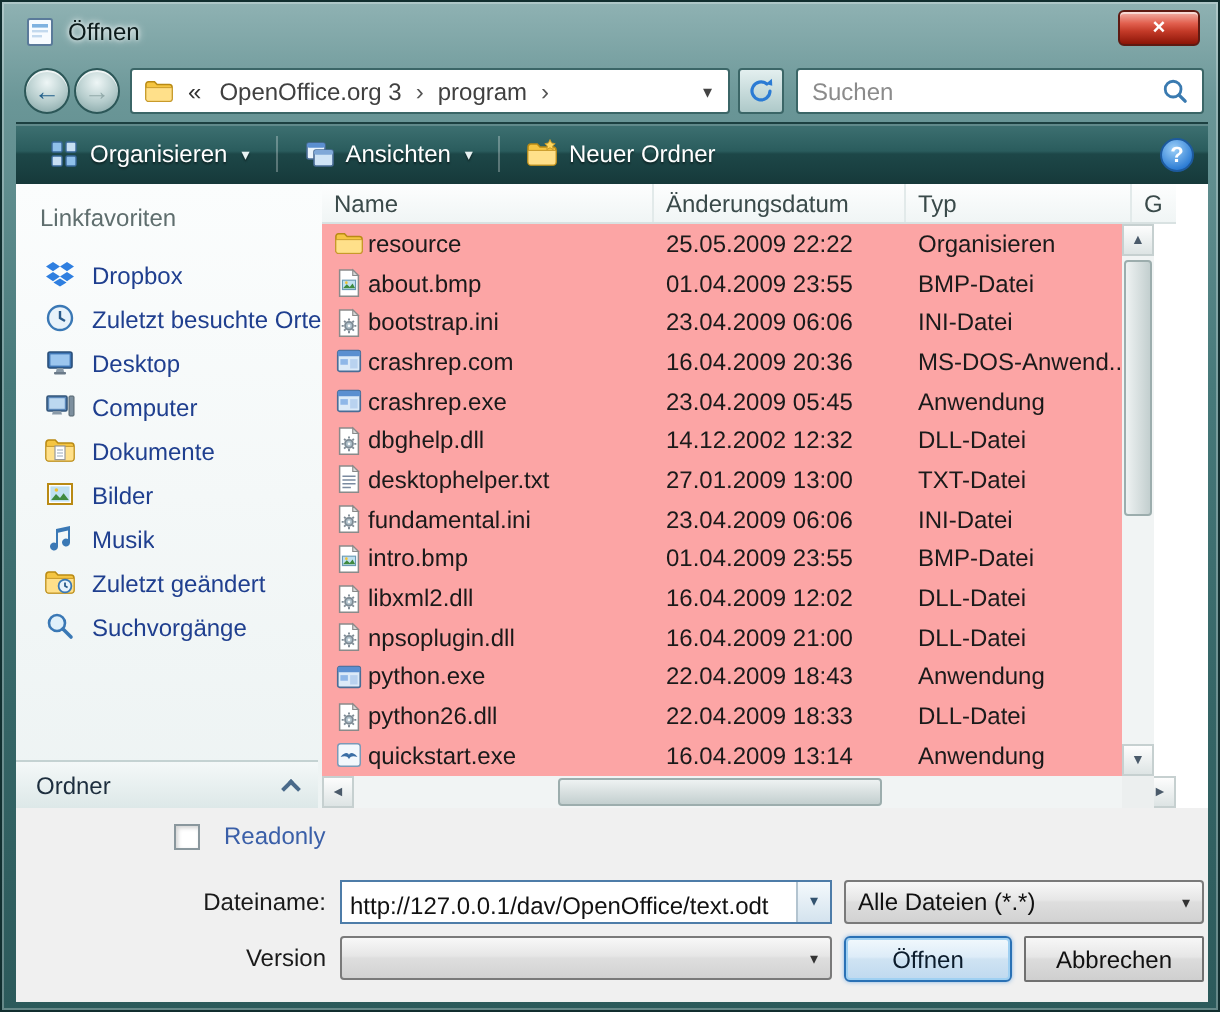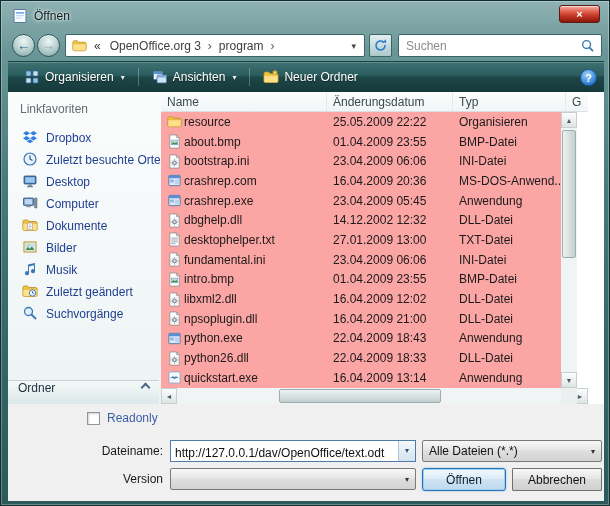--- a/index.html
+++ b/index.html
@@ -63,21 +63,21 @@
     background:radial-gradient(circle at 40% 30%,#9cd0f8,var(--accent-blue,#2b7bd4) 75%)}
 
   
   .main{position:absolute;left:0;top:30px;width:596px;height:312px;background:#fff}
   .sidebar{position:absolute;left:0;top:0;width:180px;height:312px;
     background:linear-gradient(180deg,#fbfdfd,#edf3f3);border-right:1px solid #c9d6d6}
   .sb-header{padding:10px 0 7px 12px;color:#5f6e6e}
   .sb-item{display:flex;align-items:flex-end;gap:8px;height:22px;padding-left:14px;color:var(--link-blue,#1f3f8f);cursor:default}
   .sb-item .ic{width:16px;height:16px;flex:none}
   .sb-label{overflow:hidden;white-space:nowrap}
-  .folders-bar{position:absolute;left:0;bottom:0;width:151px;height:24px;display:flex;align-items:flex-start;
+  .folders-bar{position:absolute;left:0;bottom:0;width:151px;height:24px;display:flex;align-items:center;
     padding:0 10px;color:#1d2e3e;background:linear-gradient(180deg,#f4f8f8,#dde8e8);border-top:1px solid #c4d2d2}
   .folders-chevron{margin-left:auto;width:7px;height:7px;border-left:2px solid #4a6a8a;border-top:2px solid #4a6a8a;
     transform:rotate(45deg);margin-top:3px}
 
   .filepane{position:absolute;left:153px;top:0;width:416px;height:312px;background:#fca5a5}
   .col-headers{position:absolute;left:0;top:0;width:427px;height:20px;display:flex;
     background:linear-gradient(180deg,#fdfefe,#f0f5f5);border-bottom:1px solid #d9e2e2}
   .hcol{padding:3px 6px;color:#3a4a4a;border-right:1px solid #e2eaea;overflow:hidden;white-space:nowrap}
   .hcol.h0{width:166px}.hcol.h1{width:126px}.hcol.h2{width:113px}.hcol.h3{flex:1;border-right:none}
   .file-rows{position:absolute;left:0;top:20px;width:427px;height:276px;overflow:hidden}
@@ -98,21 +98,21 @@
   .hscroll{position:absolute;left:0;top:296px;width:427px;height:16px;background:#f1f4f4}
   .hs-btn{position:absolute;top:0;width:16px;height:16px;font-size:7px;color:#4a5a6a;text-align:center;line-height:15px;
     background:linear-gradient(180deg,#fdfdfd,#dde4e4);border:1px solid #c6d0d0}
   .hs-left{left:0}.hs-right{right:0}
   .hs-thumb{position:absolute;left:118px;top:1px;width:162px;height:14px;border-radius:2px;
     background:linear-gradient(180deg,#eef2f2,#c3cfcf);border:1px solid #9cadad}
   .scroll-corner{position:absolute;right:0;top:296px;width:16px;height:16px;background:#ecefef}
 
   
   .bottom{position:absolute;left:0;top:342px;width:596px;height:97px;background:#f0f0f0}
-  .readonly-row{position:absolute;left:79px;top:7px;display:flex;align-items:flex-end;gap:7px}
+  .readonly-row{position:absolute;left:79px;top:7px;display:flex;align-items:flex-end;gap:12px}
   .checkbox{width:13px;height:13px;background:#fff;border:1px solid #8a979d;
     box-shadow:inset 1px 1px 2px rgba(0,0,0,.18)}
   .readonly-label{color:#3a5fa8}
   .field-label{position:absolute;left:0;width:155px;text-align:right;color:#1a1a1a}
   .filename-label{top:40px}
   .version-label{top:68px}
   .filename-combo{position:absolute;left:162px;top:36px;width:246px;height:22px;background:#fff;
     border:1px solid #4d7ca8;display:flex}
   .filename-combo input{flex:1;min-width:0;border:none;outline:none;background:transparent;
     font:12px "Liberation Sans",sans-serif;color:#111;padding:12px 4px}

